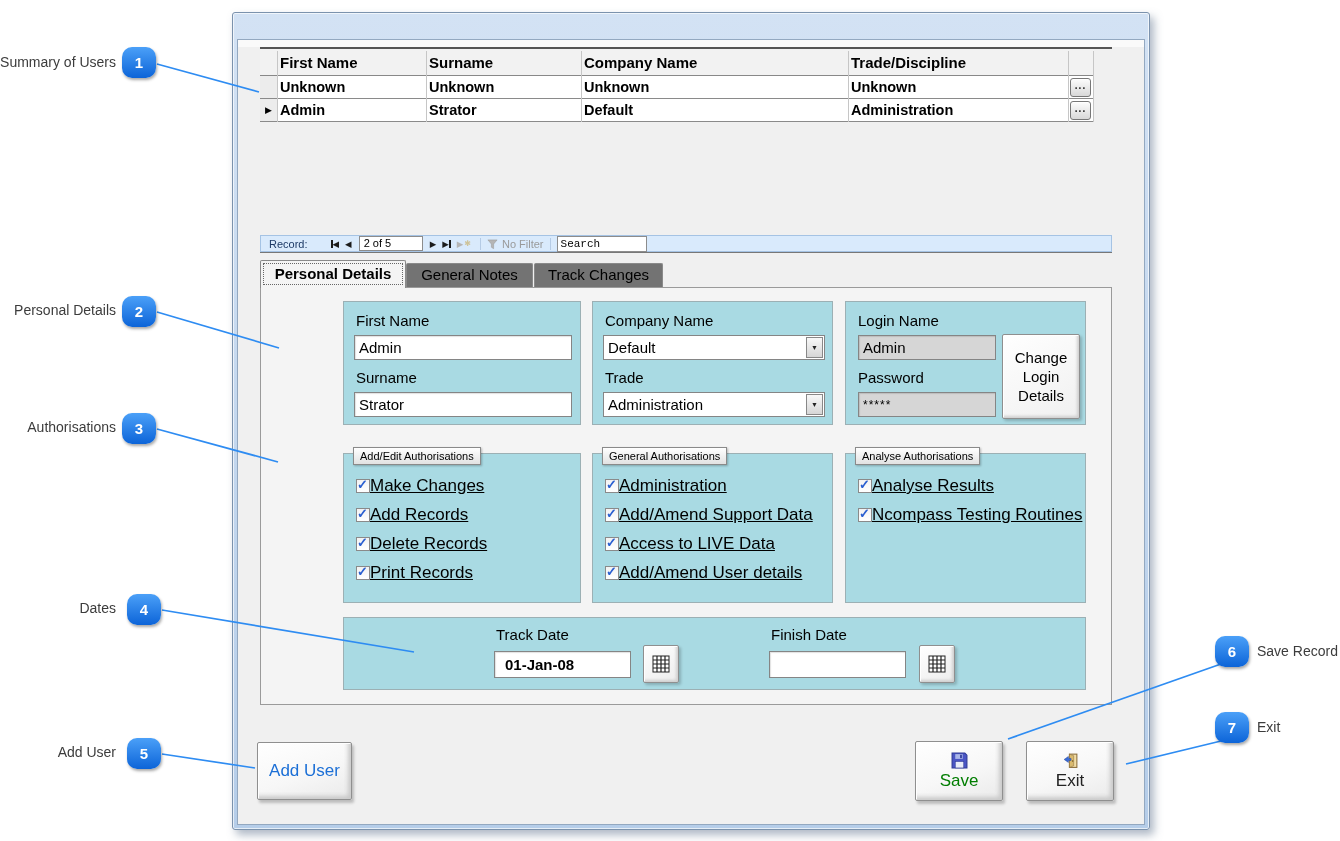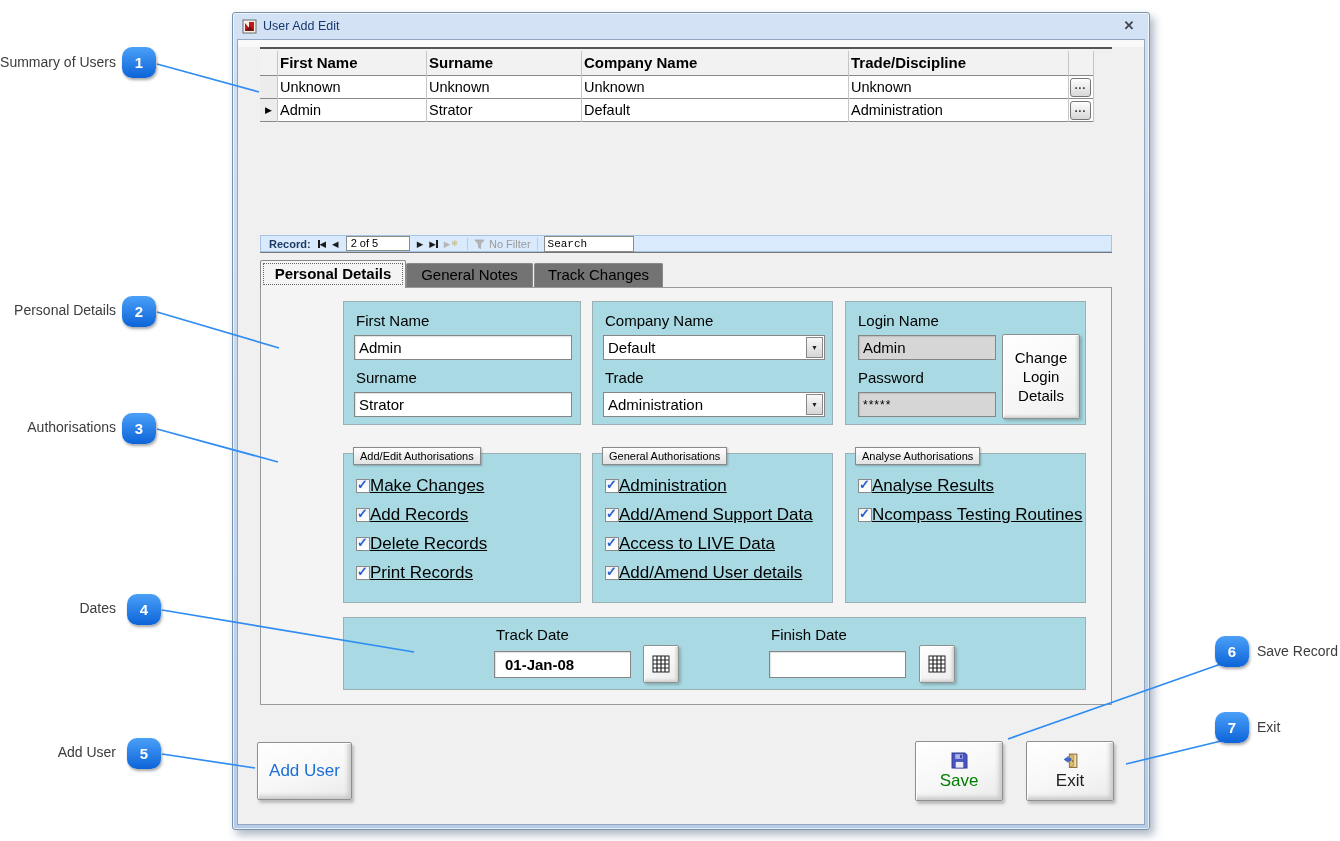--- a/index.html
+++ b/index.html
@@ -17,30 +17,30 @@
   .client{position:absolute;left:4px;top:26px;width:908px;height:786px;background:#f0f0f0;
           border:1px solid #93a8c0;box-sizing:border-box;}
   .topband{position:absolute;left:0;top:0;width:100%;height:7px;background:#fafafa;}
   
   .grid{position:absolute;left:22px;top:7px;width:852px;height:188px;background:#f0f0f0;border-top:2px solid #555;}
   .ghead{position:absolute;left:0;top:0;width:834px;height:27px;background:#f2f2f2;border-bottom:1px solid #888;box-sizing:border-box;}
   .gh{position:absolute;top:0;height:27px;line-height:27px;font-weight:bold;font-size:15px;color:#000;}
   .grow{position:absolute;left:0;width:834px;height:23px;background:#fff;box-sizing:border-box;border-bottom:1px solid #8a8a8a;}
   .gsel{position:absolute;left:0;top:0;width:17px;height:22px;background:#ececec;border-right:1px solid #999;
         text-align:center;font-size:9px;line-height:22px;color:#000;}
-  .gc{position:absolute;top:0;height:22px;line-height:22px;font-size:14.5px;color:#000;white-space:nowrap;overflow:hidden;}
+  .gc{position:absolute;top:0;height:22px;line-height:22px;font-size:14.5px;color:#000;white-space:nowrap;overflow:hidden;font-weight:bold;}
   .vline{position:absolute;top:2px;width:1px;height:71px;background:#c6c6c6;}
   .dots-btn{position:absolute;width:21px;height:19px;background:linear-gradient(#fdfdfd,#d8d8d8);
             border:1px solid #777;border-radius:3px;box-shadow:inset 0 1px 0 #fff;
             font-size:10px;font-weight:bold;letter-spacing:1px;text-align:center;line-height:13px;color:#222;box-sizing:border-box;}
   
   .navbar{position:absolute;left:22px;top:195px;width:852px;height:17px;background:#d9eafc;
           border:1px solid #a5c3e4;box-sizing:border-box;display:flex;align-items:center;
           padding-left:8px;font-size:11px;box-shadow:0 1px 0 #777;}
-  .nav-label{font-weight:bold;color:#1d3a66;margin-right:4px;}
+  .nav-label{font-weight:normal;color:#1d3a66;margin-right:20px;}
   .navg{display:inline-flex;align-items:center;margin:0 3px;color:#1b1b1b;font-size:8.5px;}
   .navg .bar{display:inline-block;width:2px;height:8px;background:#1b1b1b;}
   .navg.disabled{color:#b5b5b5;}
   .navg.disabled .star{color:#cfc49a;}
   .star{font-size:8px;margin-left:1px;}
   .nav-count{width:58px;height:13px;background:#fff;border:1px solid #8c8c8c;font-size:11px;
              line-height:13px;padding-left:4px;margin:16px 4px;color:#000;}
   .nav-sep{width:1px;height:12px;background:#b5cbe5;margin:0 6px;}
   .nofilter{color:#9a9a9a;display:flex;align-items:flex-end;gap:4px;}
   .search-input{width:82px;height:14px;border:1px solid #8c8c8c;font-size:11px;padding:0 3px;
@@ -99,29 +99,20 @@
   .balloon{position:absolute;width:34px;height:31px;border-radius:10px;z-index:6;
            background:linear-gradient(#4ba0f8,#0c64d8);box-shadow:1px 2px 3px rgba(0,0,0,.35);
            color:#fff;font-weight:bold;font-size:15px;text-align:center;line-height:31px;}
 </style>
 </head>
 <body>
 
 <div id="stage">
 
   <div class="dialog">
-    <div class="titlebar">
-      <svg width="15" height="15" viewBox="0 0 15 15">
-        <rect x="1" y="1" width="13" height="13" fill="#f5f0ea" stroke="#6b6b6b"></rect>
-        <path d="M3 12 L3 4 L7 9 L7 3 L12 3 L12 12 Z" fill="#c01818"></path>
-        <path d="M3 12 L8 7 L12 12 Z" fill="#7a0f0f"></path>
-      </svg>
-      <span class="title-text">User Add Edit</span>
-      <span class="close-btn">✕</span>
-    </div>
 
     <div class="client">
       <div class="topband"></div>
 
       <div class="grid">
         <div class="ghead">
           <span class="gh" style="left:20px">First Name</span>
           <span class="gh" style="left:169px">Surname</span>
           <span class="gh" style="left:324px">Company Name</span>
           <span class="gh" style="left:591px">Trade/Discipline</span>

